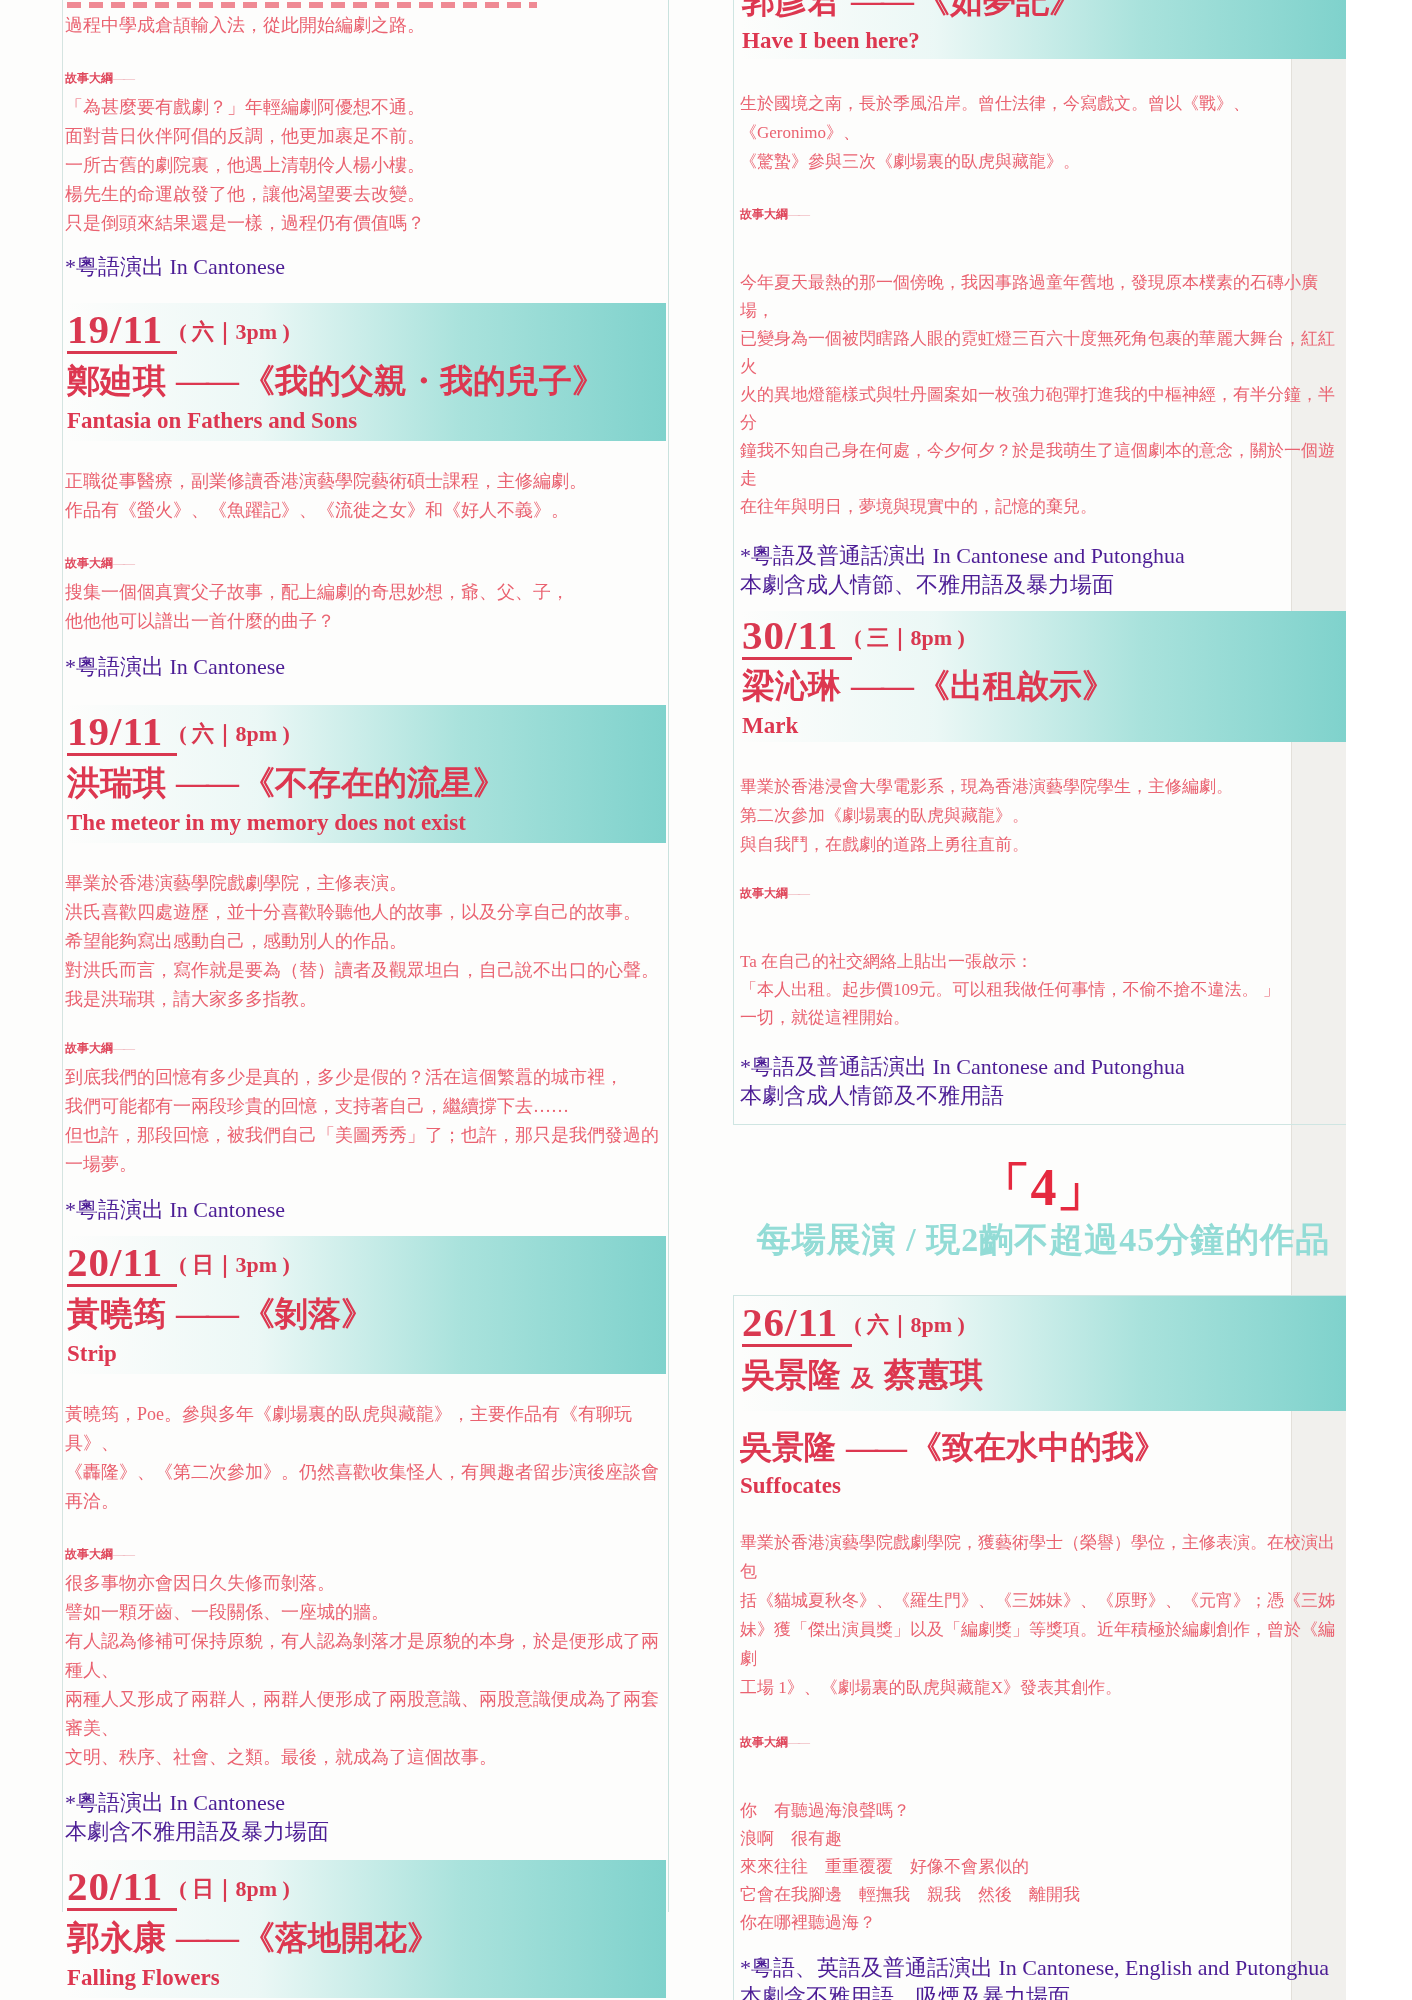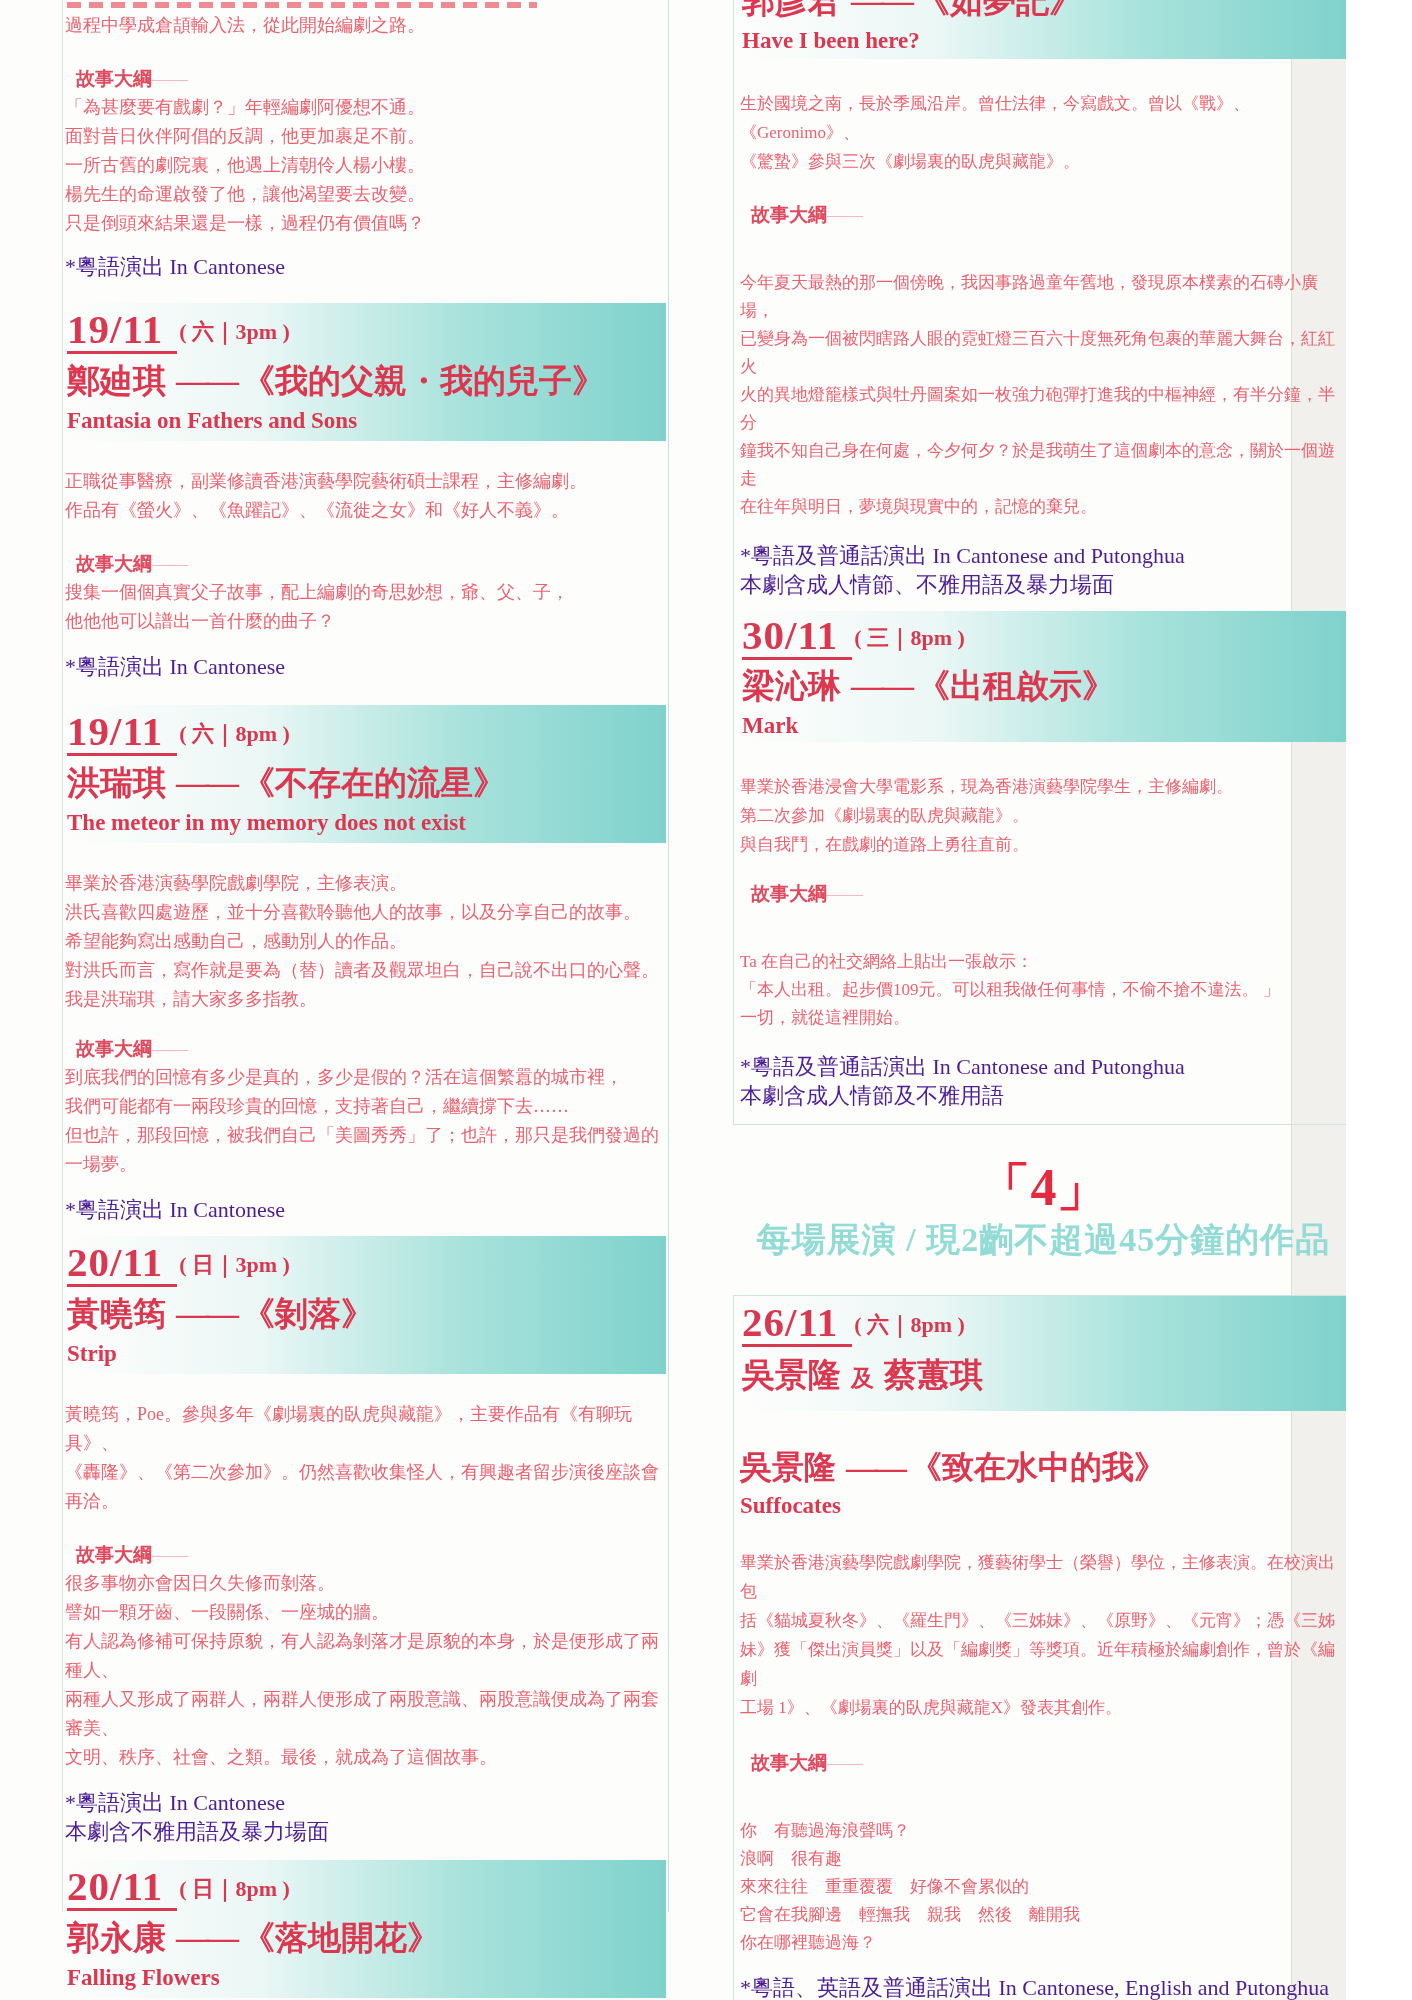--- a/index.html
+++ b/index.html
@@ -19,21 +19,21 @@
   .boxed{box-sizing:border-box;border:1px solid #cfe5e2;}
   .top-box{border-top:none;padding:0 6px 14px 6px;}
   .bottom-box{margin-top:40px;padding:0 6px 6px 6px;}
 
   
   .body-par{font-size:18px;line-height:29px;color:#ea6270;}
   .col-right .body-par{font-size:17px;line-height:29px;}
   .syn-par{font-size:18px;line-height:29px;color:#ea6270;}
   .col-right .syn-par{font-size:17px;line-height:28px;margin-top:40px;}
   .note-par{font-size:22px;line-height:29px;color:#4c1d95;}
-  .syn-label{margin-top:24px;font-size:19px;line-height:29px;font-weight:bold;color:#e04a5e;margin-left:11px;}
+  .syn-label{margin-top:24px;font-size:12px;line-height:29px;font-weight:bold;color:#e04a5e;}
   .syn-label .dash{font-weight:normal;color:#efb6bc;letter-spacing:-2px;}
 
   
   .band{
     box-sizing:border-box;padding:6px 0 8px 2px;
     background:linear-gradient(90deg, rgba(255,255,255,0) 0%, rgba(214,241,238,0.45) 32%, #a9e2dc 66%, #7fd2cc 100%);
   }
   .dateline{line-height:44px;white-space:nowrap;}
   .date{
     display:inline-block;font-size:41px;font-weight:800;color:#d93850;letter-spacing:1px;
@@ -41,21 +41,21 @@
   }
   .date-meta{font-size:22px;font-weight:bold;color:#d93850;margin-left:2px;vertical-align:4px;}
   .titleline{line-height:42px;white-space:nowrap;}
   .pname,.ptitle{font-size:33px;font-weight:bold;color:#dd3750;}
   .name-dash{font-size:33px;font-weight:bold;color:#dd3750;margin:0 6px 0 10px;letter-spacing:-3px;}
   .conj{font-size:23px;font-weight:bold;color:#dd3750;margin:0 10px;}
   .en-title{font-size:23px;line-height:25px;font-weight:bold;color:#dd3750;}
 
   
   .sub-title .pname,.sub-title .ptitle,.sub-title .name-dash{font-size:32px;}
-  .sub-title{line-height:40px;margin-top:36px;white-space:nowrap;}
+  .sub-title{line-height:40px;margin-top:16px;white-space:nowrap;}
 
   
   .cutline{height:6px;margin:2px 0 3px 2px;width:470px;
     background:repeating-linear-gradient(90deg,#ef8a94 0 14px,rgba(255,255,255,0) 14px 22px);}
   .mt14{margin-top:14px;} .mt16{margin-top:16px;} .mt20{margin-top:20px;} .mt26{margin-top:26px;} .mt30{margin-top:30px;}
 
   .band-e1{margin-top:22px;} 
   .band-e2{margin-top:24px;}
   .band-e3{margin-top:12px;}
   .band-e4{margin-top:14px;}

